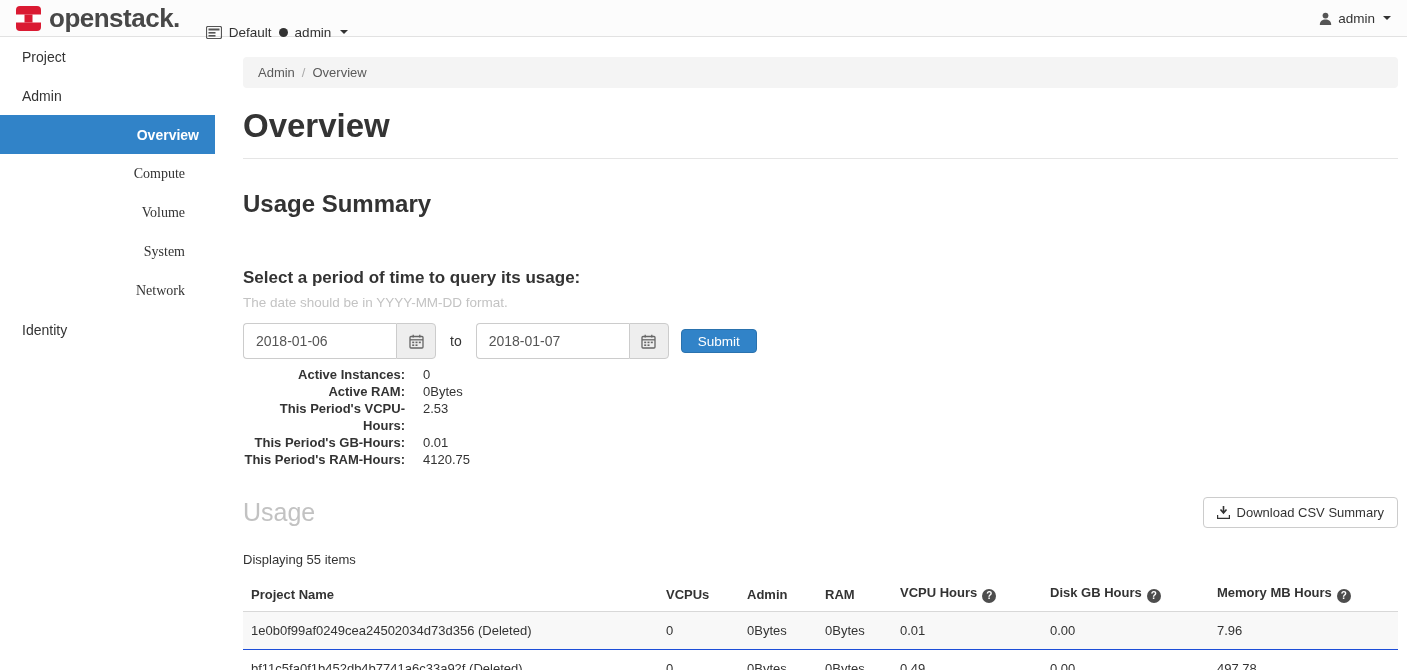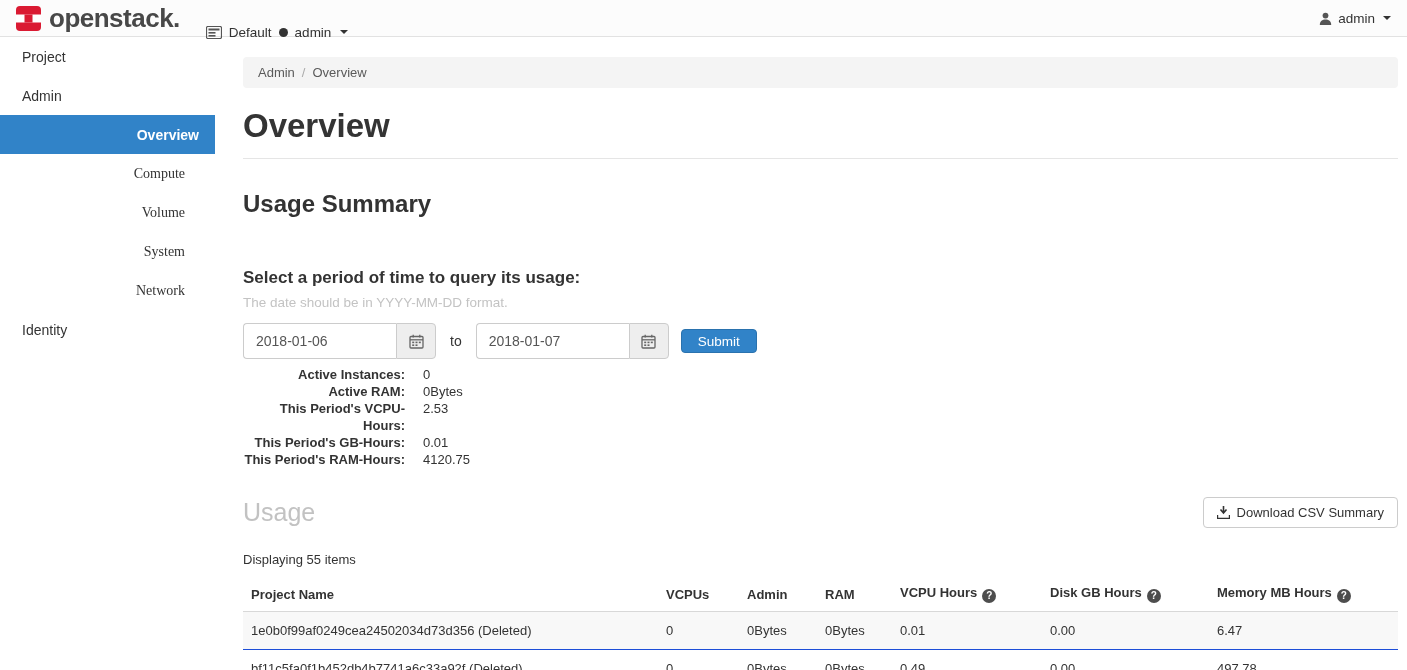--- a/index.html
+++ b/index.html
@@ -323,21 +323,21 @@
         </tr>
       </thead>
       <tbody>
         <tr>
           <td>1e0b0f99af0249cea24502034d73d356 (Deleted)</td>
           <td>0</td>
           <td>0Bytes</td>
           <td>0Bytes</td>
           <td>0.01</td>
           <td>0.00</td>
-          <td>6.47</td>
+          <td>7.96</td>
         </tr>
         <tr>
           <td>bf11c5fa0f1b452db4b7741a6c33a92f (Deleted)</td>
           <td>0</td>
           <td>0Bytes</td>
           <td>0Bytes</td>
           <td>0.49</td>
           <td>0.00</td>
           <td>497.78</td>
         </tr>

